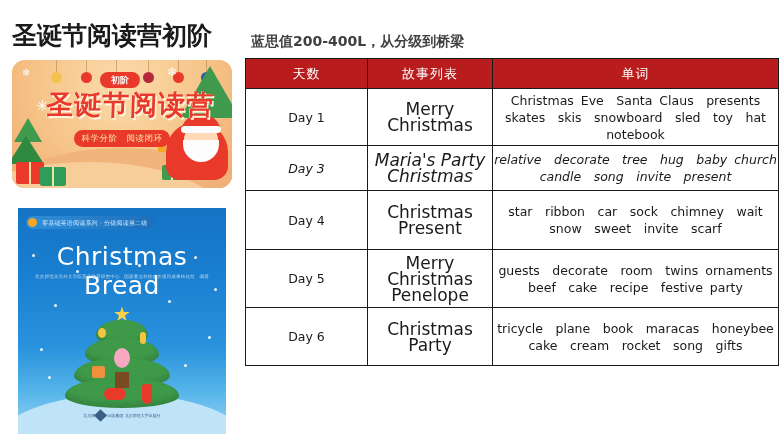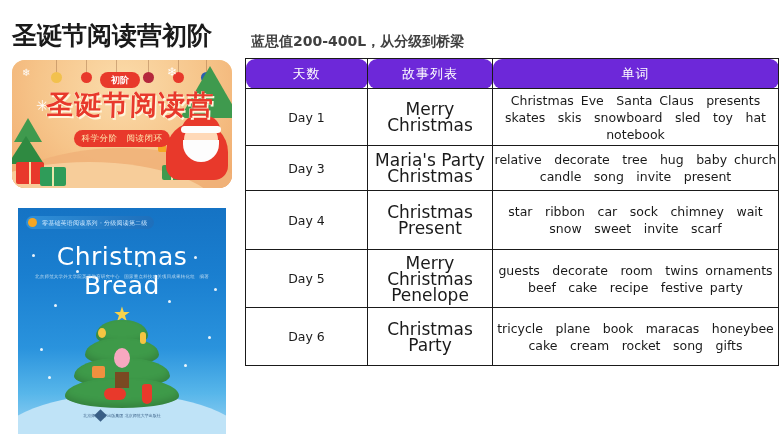--- a/index.html
+++ b/index.html
@@ -378,27 +378,26 @@
     font-family: "DejaVu Sans", "Liberation Sans", sans-serif;
   }
   table.schedule th,
   table.schedule td {
     border: 1px solid #1a1a1a;
     padding: 0;
     vertical-align: middle;
     text-align: center;
   }
   table.schedule thead th {
-    background: #6d28d9;
+    background: #b91c1c;
     color: #ffffff;
     font-size: 13px;
     font-weight: normal;
     height: 29px;
     letter-spacing: 1px;
-    border-radius: 9px;
   }
   .col-day   { width: 122px; }
   .col-story { width: 125px; }
   .col-words { width: 286px; }
 
   td.cell-day {
     font-size: 12.5px;
     color: #1a1a1a;
   }
   td.cell-story {
@@ -411,21 +410,21 @@
     font-size: 12.5px;
     color: #1a1a1a;
     line-height: 17px;
     padding: 5px 6px;
     text-align: justify;
     text-align-last: center;
     word-spacing: 3px;
   }
   .r1 { height: 57px; }
   .r2 { height: 47px; }
-  .r3 { height: 45px; }
+  .r3 { height: 45px; font-style: italic; }
   .r4 { height: 59px; }
   .r5 { height: 58px; }
   .r6 { height: 58px; }
 </style>
 </head>
 <body>
 
 <div class="page-header">
   <div class="title-main">圣诞节阅读营初阶</div>
   <div class="title-sub">蓝思值200-400L，从分级到桥梁</div>

